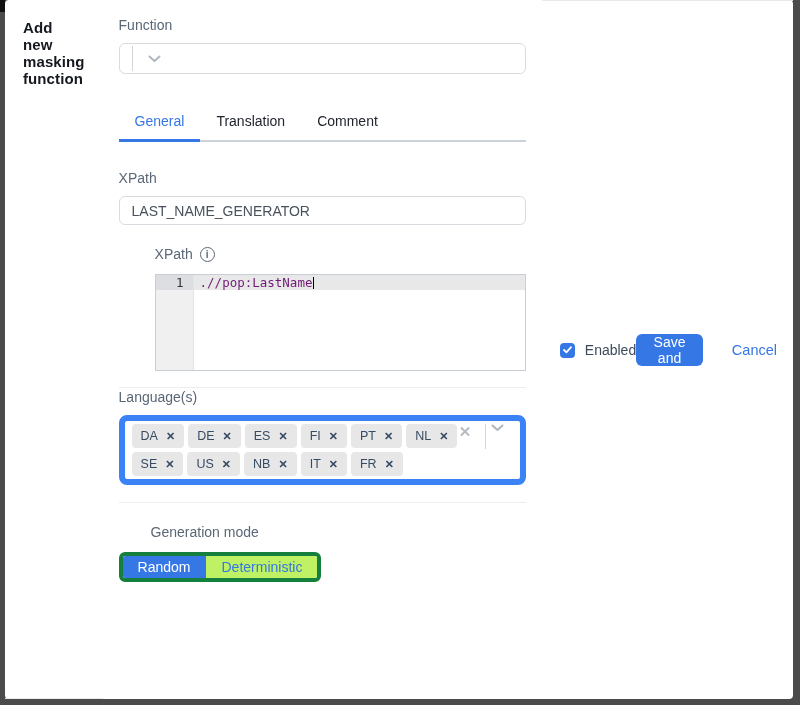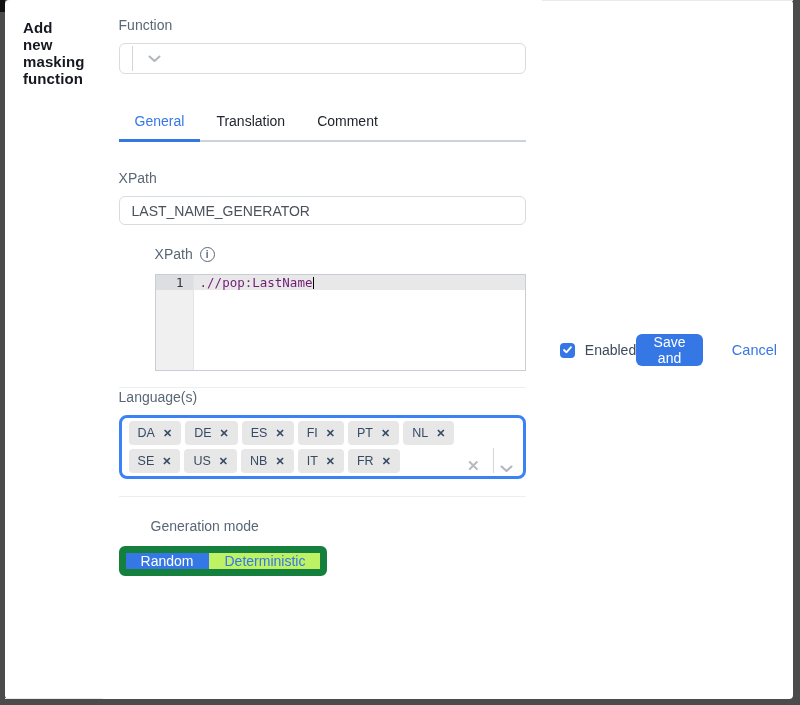--- a/index.html
+++ b/index.html
@@ -147,25 +147,25 @@
     display: inline-block; width: 1.5px; height: 12px;
     background: #000; vertical-align: -2px; margin-left: 0.5px;
   }
   .hr { border: none; border-top: 1px solid #eceef1; }
   .hr-1 { margin-top: 16px; }
   .hr-2 { margin-top: 17px; }
   
   .lang-label { margin-top: 0; }
   .multiselect {
     min-height: 37px;
-    border: 3px solid #3b82f6;
+    border: 6px solid #3b82f6;
     border-radius: 8px;
     display: flex;
-    align-items: flex-end;
-    padding: 3px 4px 3px 7px;
+    align-items: flex-start;
+    padding: 3px 10px 3px 7px;
   }
   .tags { flex: 1 1 auto; display: flex; flex-wrap: wrap; gap: 4px; }
   .tag {
     background: #e7e7e8;
     border-radius: 4px;
     display: inline-flex;
     align-items: center;
     gap: 8px;
     padding: 5px 9px;
     font-size: 12.5px;
@@ -178,21 +178,21 @@
   }
   .ms-clear {
     background: none; border: none; cursor: pointer;
     color: #b6bcc3; font-size: 15px; font-weight: bold;
     padding: 0 14px 0 0; font-family: inherit; line-height: 1;
   }
   
   .gen-label { margin-top: 20px; margin-bottom: 10px; margin-left: 32px; }
   .btn-group {
     display: inline-flex;
-    border: 7px solid #15803d;
+    border: 4px solid #15803d;
     border-radius: 6px;
     overflow: hidden;
     height: 30px;
   }
   .seg-btn {
     font-size: 14px;
     padding: 0 15px;
     background: #bef264;
     color: #3577e5;
     border: none;

